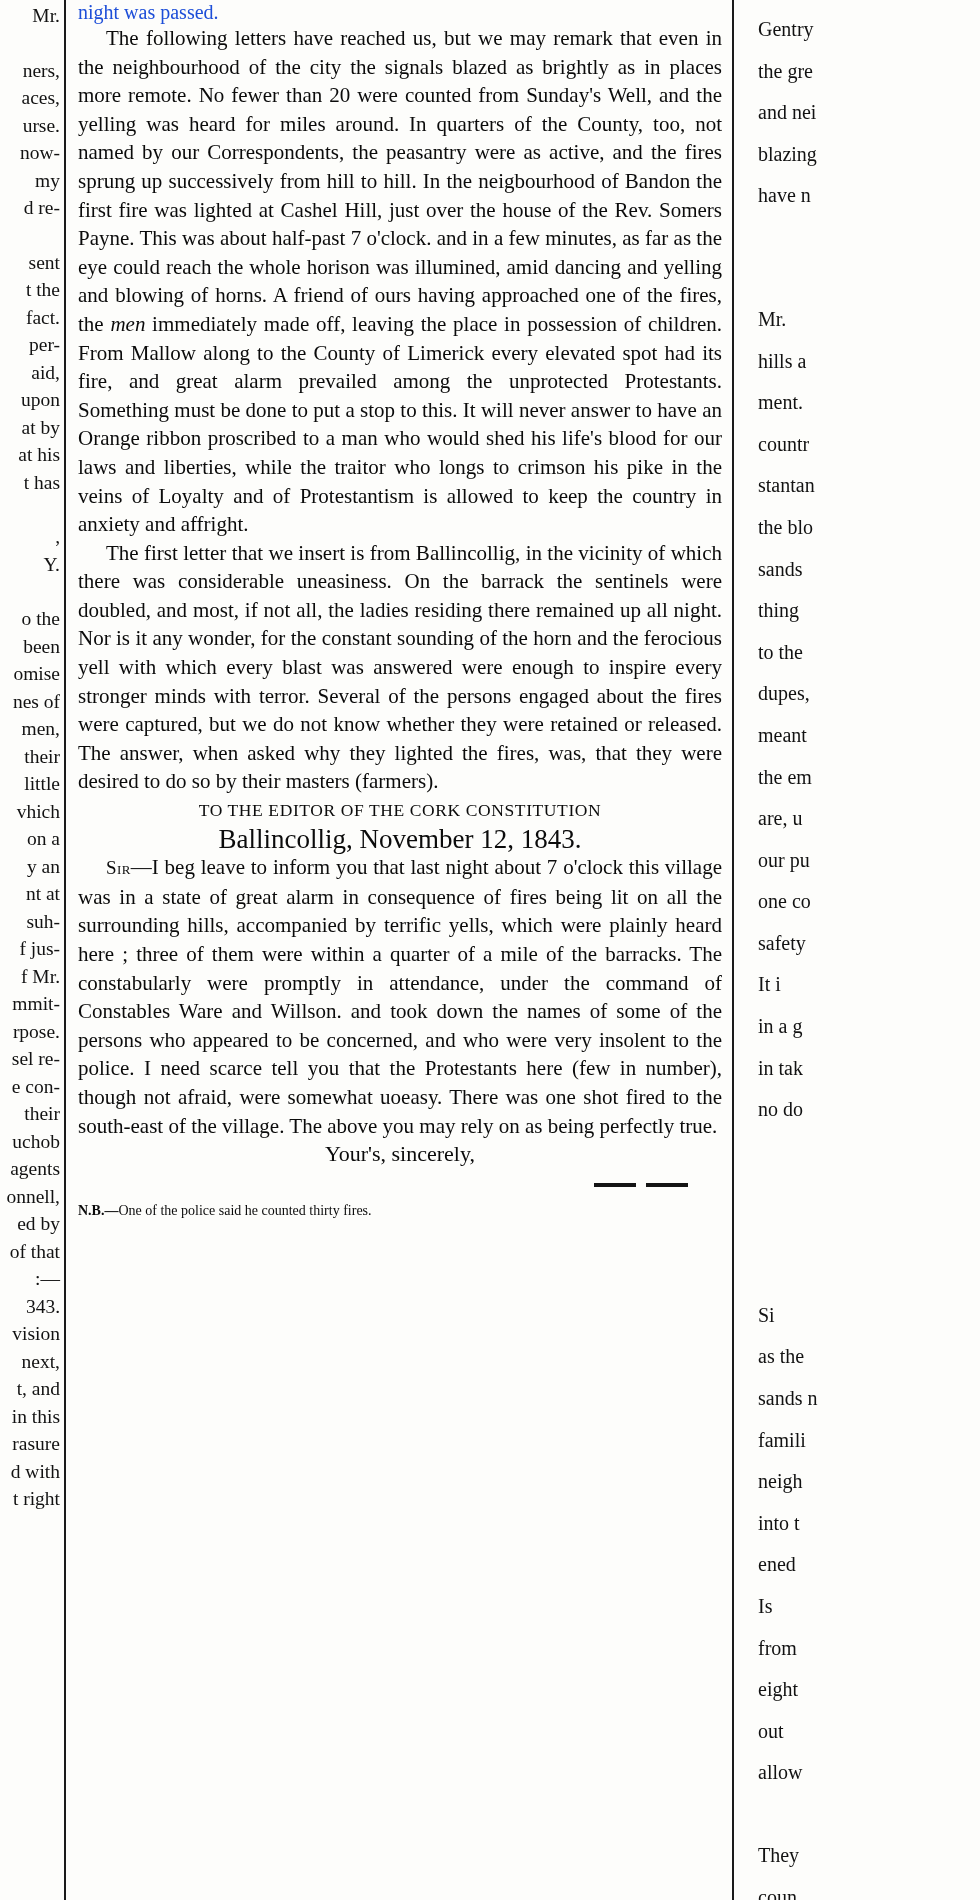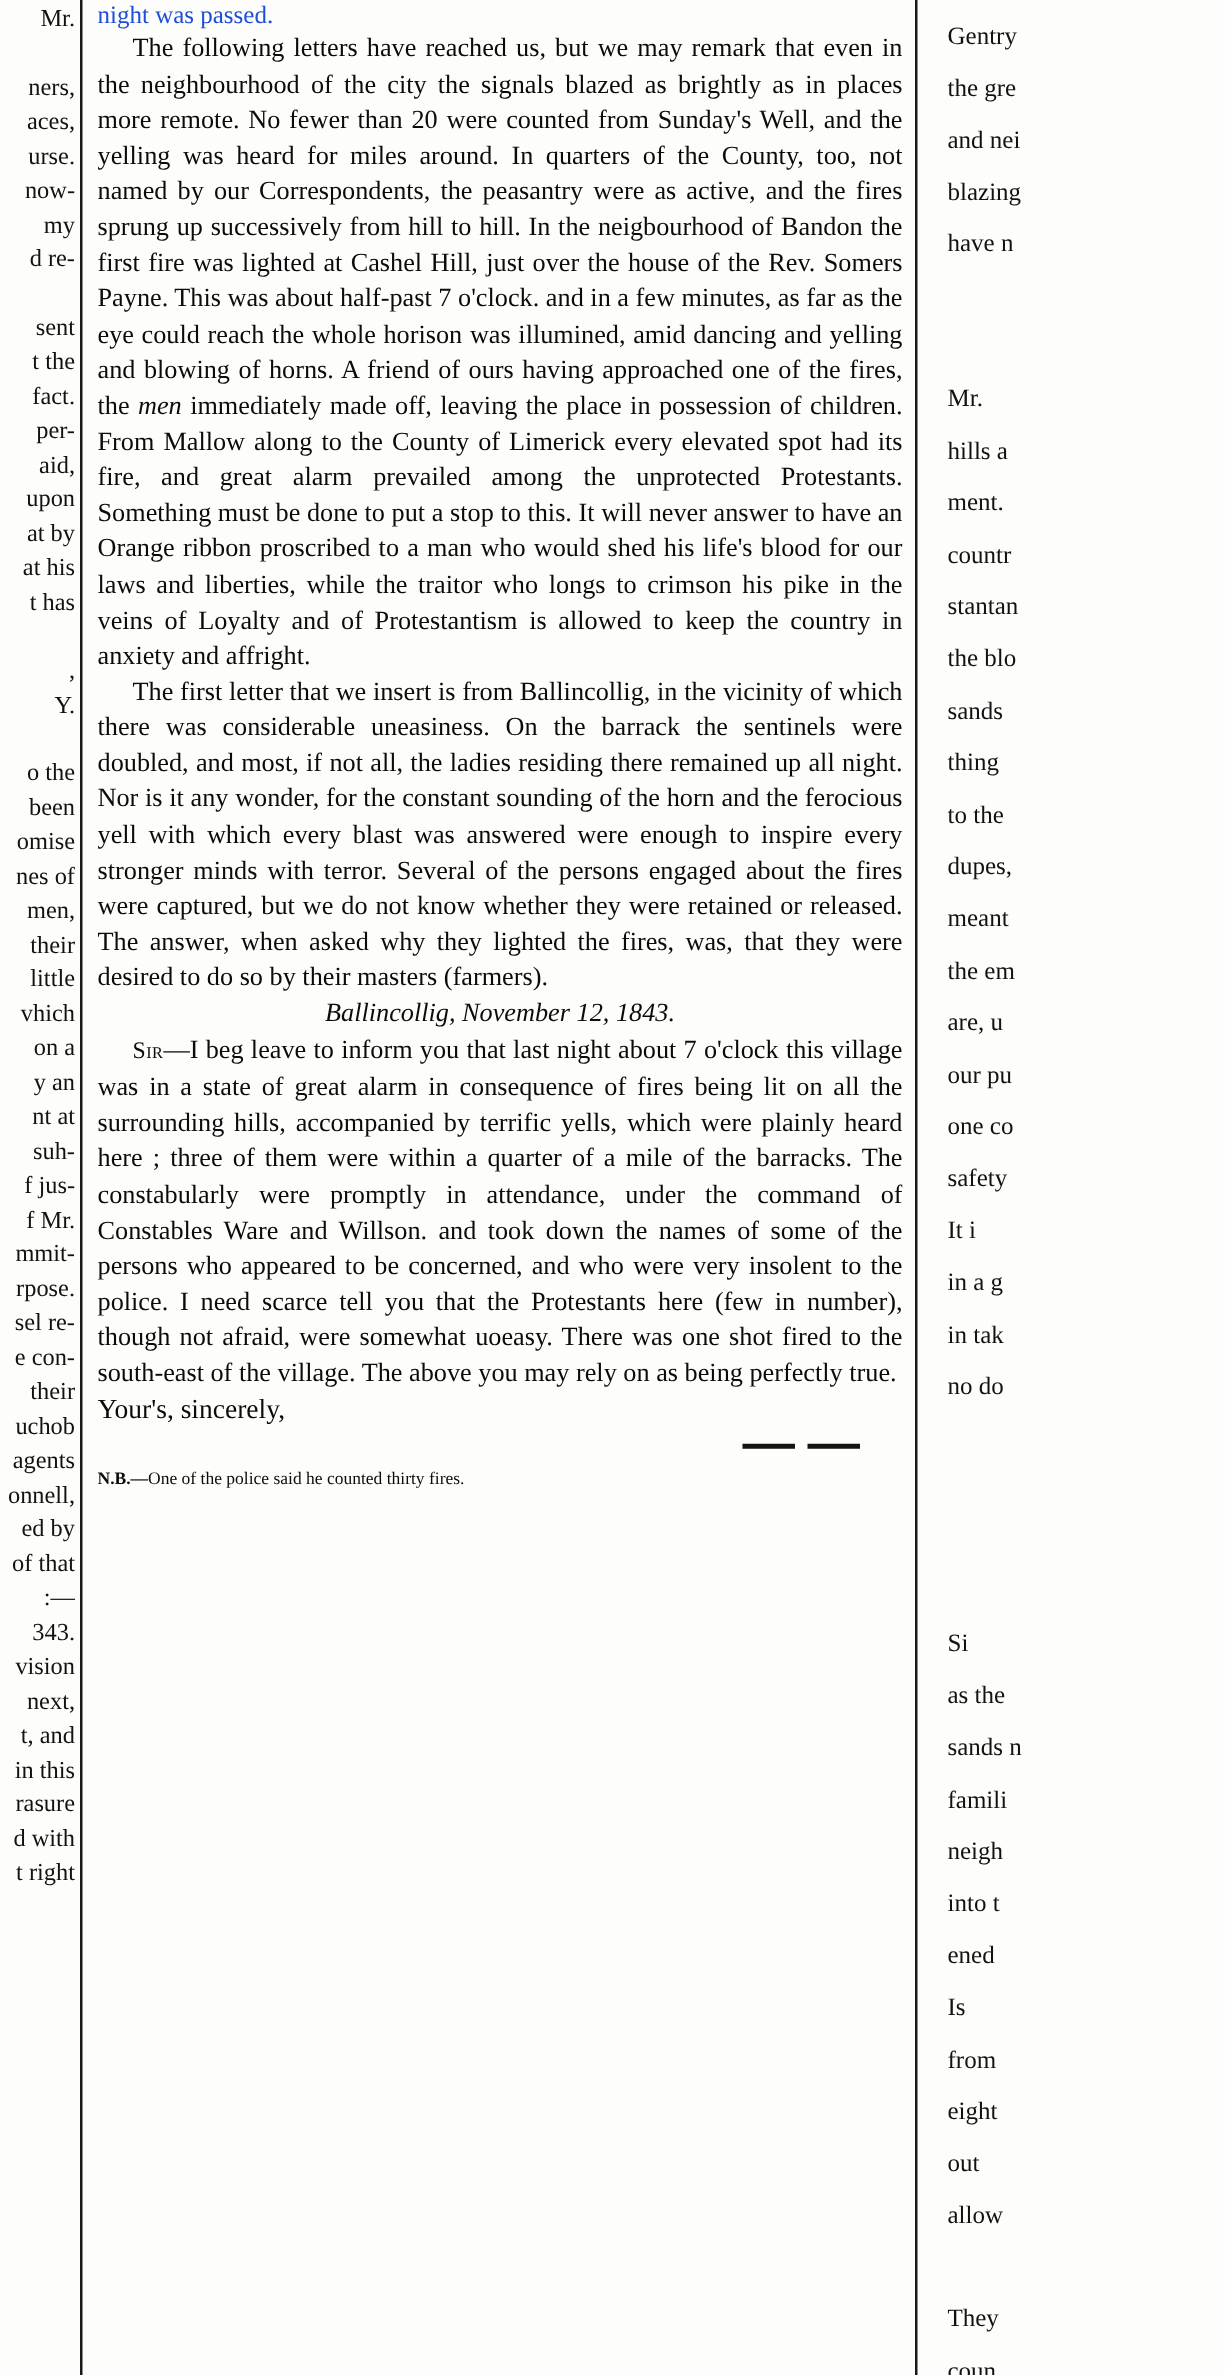--- a/index.html
+++ b/index.html
@@ -75,32 +75,31 @@
     text-align: center;
     font-size: 17.5px;
     letter-spacing: 0.6px;
     font-variant: small-caps;
     text-transform: uppercase;
     margin: 9px 0 2px 0;
     text-indent: 0 !important;
   }
   .dateline {
     text-align: center;
-    font-style: italic;
-    font-size: 21px;
+    font-size: 27px;
     margin: 0 0 3px 0;
     text-indent: 0 !important;
   }
   .smallcaps-lead {
     font-variant: small-caps;
     font-size: 19px;
     letter-spacing: 0.4px;
   }
   .signoff {
-    text-align: left;
+    text-align: center;
     font-size: 22px;
     margin-top: 14px;
     text-indent: 0 !important;
   }
   .dashes {
     text-align: right;
     margin: 10px 0 4px 0;
     text-indent: 0 !important;
     padding-right: 34px;
     letter-spacing: 2px;
@@ -201,20 +200,21 @@
       <p>rasure</p>
       <p>d with</p>
       <p>t right</p>
     </div>
 
   <div class="col-main">
     <p class="topline">night was passed.</p>
     <p id="para1">The following letters have reached us, but we may remark that even in the neighbourhood of the city the signals blazed as brightly as in places more remote.  No fewer than 20 were counted from Sunday's Well, and the yelling was heard for miles around.  In quarters of the County, too, not named by our Correspondents, the peasantry were as active, and the fires sprung up successively from hill to hill.  In the neigbourhood of Bandon the first fire was lighted at Cashel Hill, just over the house of the Rev. Somers Payne.  This was about half-past 7 o'clock. and in a few minutes, as far as the eye could reach the whole horison was illumined, amid dancing and yelling and blowing of horns.  A friend of ours having approached one of the fires, the <em>men</em> immediately made off, leaving the place in possession of children.  From Mallow along to the County of Limerick every elevated spot had its fire, and great alarm prevailed among the unprotected Protestants.  Something must be done to put a stop to this.  It will never answer to have an Orange ribbon proscribed to a man who would shed his life's blood for our laws and liberties, while the traitor who longs to crimson his pike in the veins of Loyalty and of Protestantism is allowed to keep the country in anxiety and affright.</p>
     <p id="para2">The first letter that we insert is from Ballincollig, in the vicinity of which there was considerable uneasiness. On the barrack the sentinels were doubled, and most, if not all, the ladies residing there remained up all night. Nor is it any wonder, for the constant sounding of the horn and the ferocious yell with which every blast was answered were enough to inspire every stronger minds with terror.  Several of the persons engaged about the fires were captured, but we do not know whether they were retained or released.  The answer, when asked why they lighted the fires, was, that they were desired to do so by their masters (farmers).</p>
 
+    <p class="heading-editor">TO THE EDITOR OF THE CORK CONSTITUTION</p>
     <p class="dateline">Ballincollig, November 12, 1843.</p>
 
     <p id="letterbody"><span class="smallcaps-lead">Sir</span><span>—I beg leave to inform you that last night about 7 o'clock this village was in a state of great alarm in consequence of fires being lit on all the surrounding hills, accompanied by terrific yells, which were plainly heard here ; three of them were within a quarter of a mile of the barracks.  The constabularly were promptly in attendance, under the command of Constables Ware and Willson. and took down the names of some of the persons who appeared to be concerned, and who were very insolent to the police.  I need scarce tell you that the Protestants here (few in number), though not afraid, were somewhat uoeasy.   There was one shot fired to the south-east of the village.   The above you may rely on as being perfectly true.</span></p>
 
     <p class="signoff">Your's, sincerely,</p>
 
     <p class="dashes"><span></span><span></span></p>
 
     <p class="nb"><b>N.B.—</b><span>One of the police said he counted thirty fires.</span></p>
   </div>

